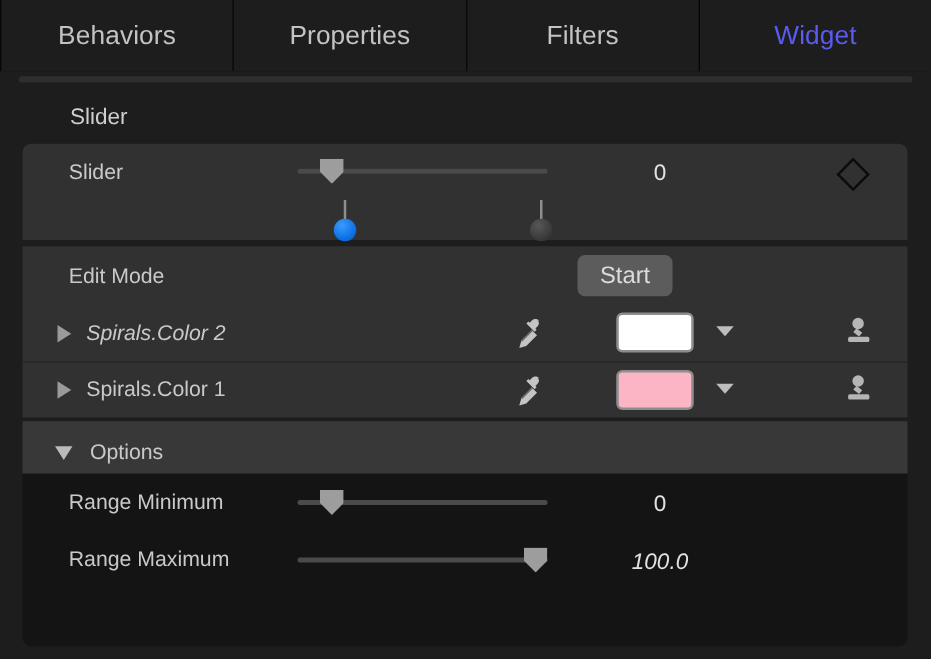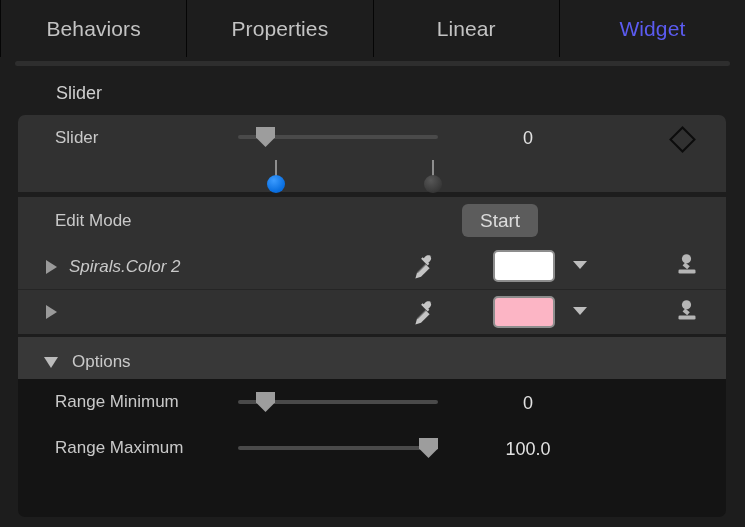--- a/index.html
+++ b/index.html
@@ -241,21 +241,21 @@
 <div class="app">
 
   <div class="tabbar">
     <div class="tab">
       <span>Behaviors</span>
     </div>
     <div class="tab">
       <span>Properties</span>
     </div>
     <div class="tab">
-      <span>Linear</span>
+      <span>Filters</span>
     </div>
     <div class="tab active">
       <span>Widget</span>
     </div>
   </div>
 
   <div class="scrolltrack-wrap">
     <div class="scrolltrack"></div>
   </div>
 
@@ -315,20 +315,21 @@
 
         <svg class="icon-stamp" style="left:655px; top:9px;" width="28" height="28" viewBox="0 0 28 28">
           <circle cx="13.5" cy="5.8" r="4.6" fill="#b5b5b5"></circle>
           <path d="M12.2 9.6 L16.8 13.2 L14.2 16.2 L9.6 12.6 Z" fill="#b5b5b5"></path>
           <rect x="5.5" y="16.4" width="17" height="4.2" rx="1.3" fill="#b5b5b5"></rect>
         </svg>
       </div>
 
       <div class="row row-sep" style="height:45px;">
         <div class="tri tri-right"></div>
+        <span class="label" style="margin-left:12px;">Spirals.Color 1</span>
 
         <svg class="icon-eyedropper" style="left:395px; top:10px;" width="28" height="28" viewBox="0 0 28 28">
           <g fill="#c4c4c4">
             <path d="M18.5 2.6c-1.9-1.9-4.6-1.6-6.2 0l-1.6 1.6-1-1-1.6 1.6 6.6 6.6 1.6-1.6-1-1 1.6-1.6c1.7-1.7 1.7-4 0-4.6z"></path>
             <path d="M12.6 10.2 4.0 18.8l-1.6 5.6 5.6-1.6 8.6-8.6z"></path>
           </g>
           <path d="M4.2 18.9 13 10.1" stroke="#6c6c6c" stroke-width="1.3" fill="none"></path>
         </svg>
 
         <div class="swatch" style="left:475px; top:6px; background:#fcb5c5;"></div>
@@ -357,19 +358,19 @@
           <div class="handle" style="left:18px;"></div>
         </div>
         <span class="value" style="left:480px; top:14px; width:60px;">0</span>
       </div>
 
       <div class="row" style="height:46px;">
         <span class="label indent">Range Maximum</span>
         <div class="slider" style="left:220px; top:21px; width:200px;">
           <div class="handle" style="left:181px;"></div>
         </div>
-        <span class="value" style="left:455px; top:14px; width:110px;">100.0</span>
+        <span class="value" style="left:455px; top:14px; width:110px;font-style:italic;">100.0</span>
       </div>
 
     </div>
 
   </div>
 </div>
 
 </body></html>

